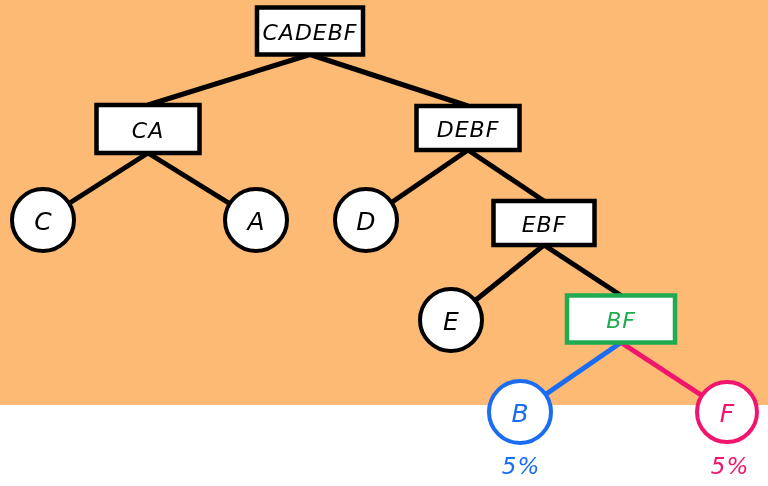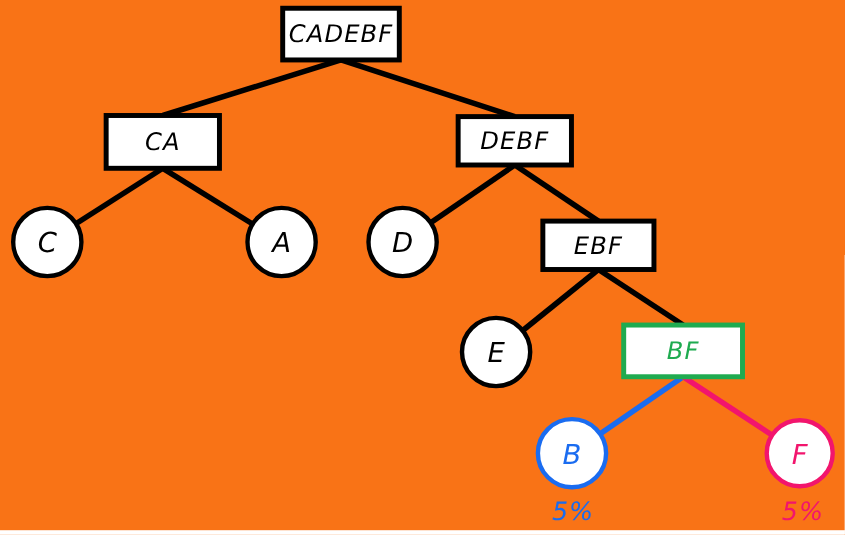--- a/index.html
+++ b/index.html
@@ -6,22 +6,22 @@
     margin: 0;
     padding: 0;
     background: #ffffff;
     width: 768px;
     height: 486px;
     overflow: hidden;
   }
   .canvas {
     position: relative;
     width: 768px;
-    height: 482px;
-    background: #f97316;
+    height: 405px;
+    background: #fdba74;
   }
   svg text {
     font-family: "DejaVu Sans", sans-serif;
     font-style: italic;
     text-anchor: middle;
     dominant-baseline: central;
   }
   svg .box-label    { font-size: 22px; letter-spacing: 1px; }
   svg .circle-label { font-size: 25px; }
   svg .annotation   { font-size: 23px; letter-spacing: 1px; }

